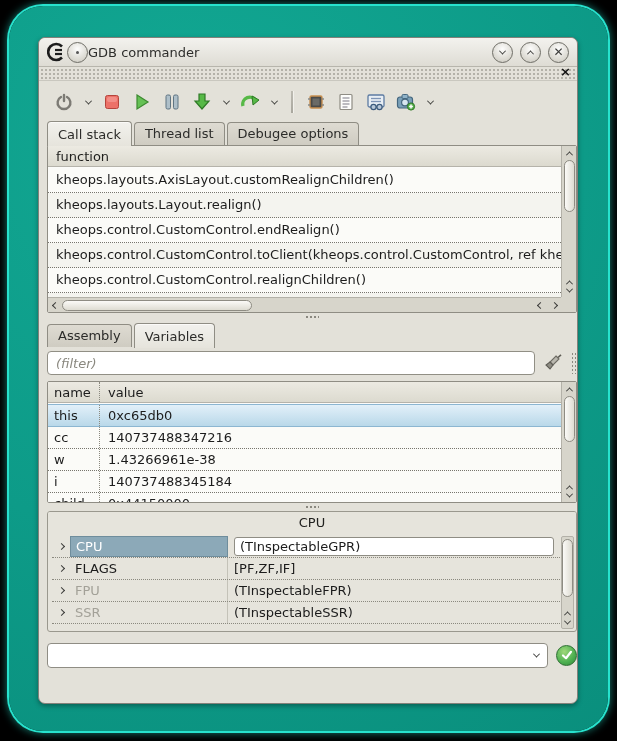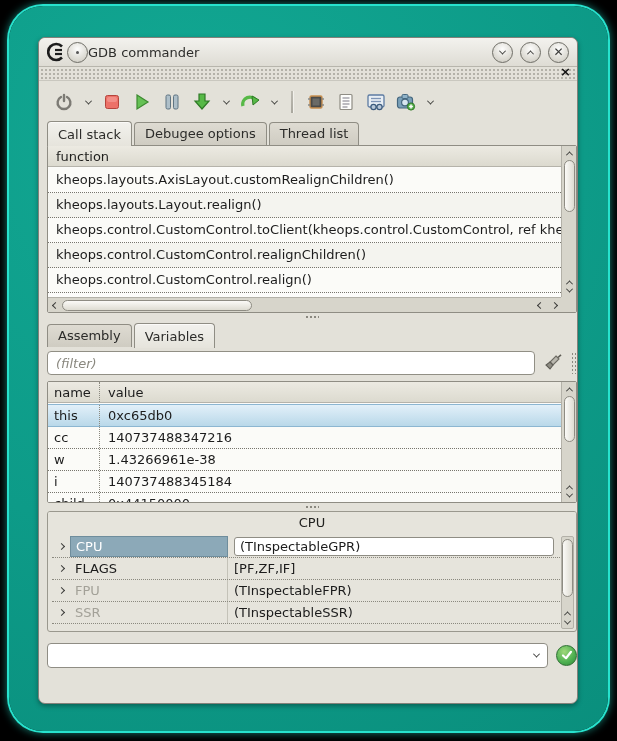--- a/index.html
+++ b/index.html
@@ -231,29 +231,30 @@
           <line x1="13.1" y1="13.5" x2="16.9" y2="13.5" stroke="#fff" stroke-width="1.5"></line>
         </svg>
       </span>
       <span class="tbtn narrow">
           <span class="chev down small"></span>
         </span>
     </div>
 
     <div class="tabs">
       <span class="tab active">Call stack</span>
+      <span class="tab">Thread list</span>
       <span class="tab">Debugee options</span>
-      <span class="tab">Thread list</span>
     </div>
 
     <div class="panel callstack-panel">
       <div class="list-header">function</div>
       <div class="cs-rows">
         <div class="cs-row">kheops.layouts.AxisLayout.customRealignChildren()</div>
         <div class="cs-row">kheops.layouts.Layout.realign()</div>
+        <div class="cs-row">kheops.control.CustomControl.endRealign()</div>
         <div class="cs-row">kheops.control.CustomControl.toClient(kheops.control.CustomControl, ref kheops.</div>
         <div class="cs-row">kheops.control.CustomControl.realignChildren()</div>
         <div class="cs-row">kheops.control.CustomControl.realign()</div>
       </div>
       <div class="vscroll" style="bottom:15px;">
         <span class="sb-arrow">
             <span class="chev up small"></span>
           </span>
         <span class="vthumb" style="height:52px;"></span>
         <span style="flex:1"></span>

